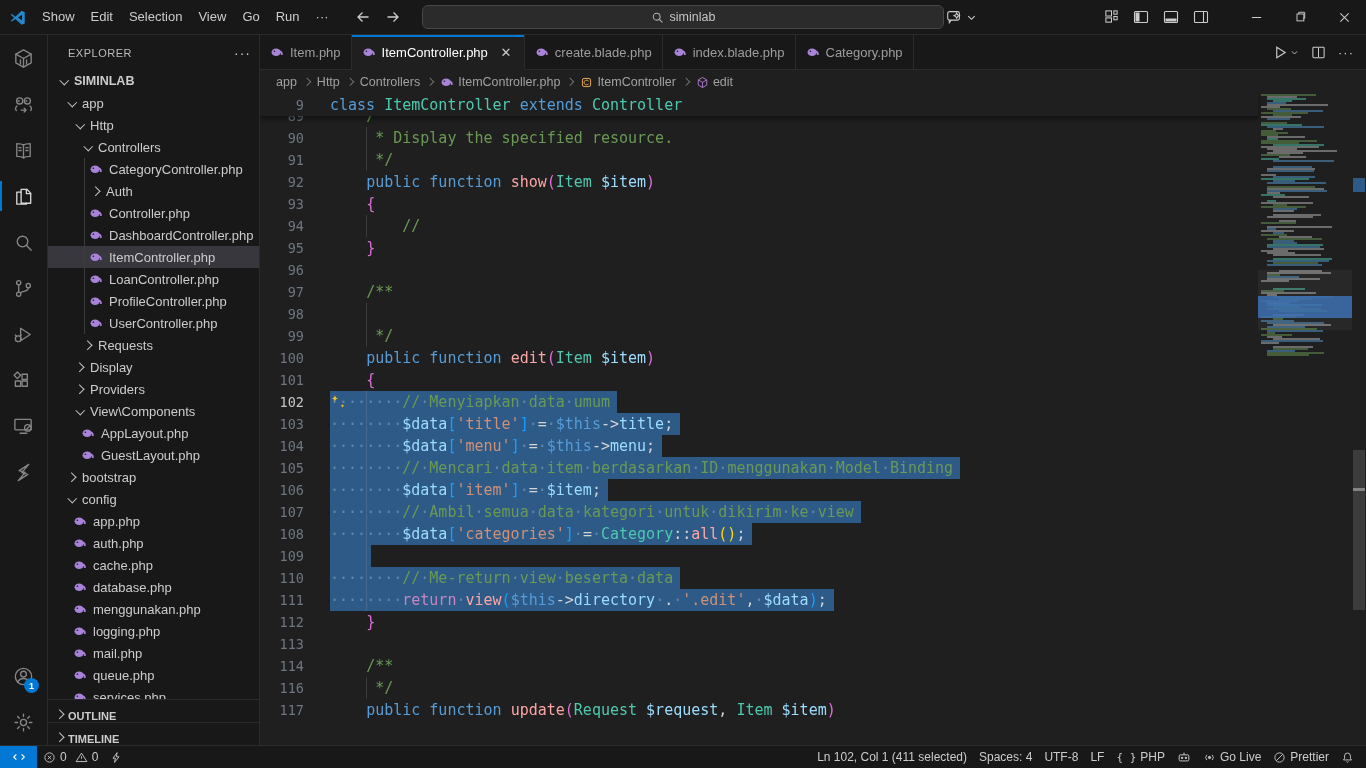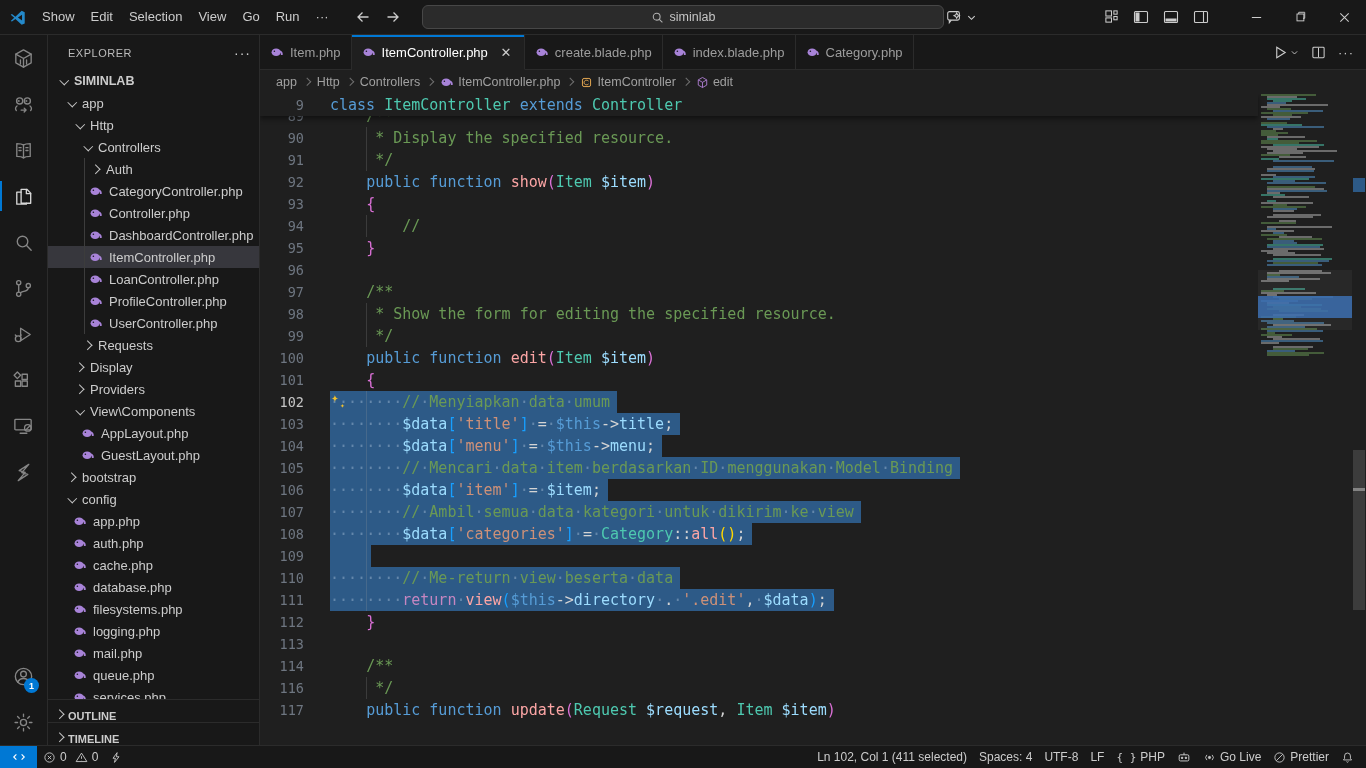--- a/index.html
+++ b/index.html
@@ -308,32 +308,32 @@
           </div>
           <div class="trow" style="padding-left:24px">
             <span class="chev down"></span>
             <span class="tlabel">Http</span>
           </div>
           <div class="trow" style="padding-left:32px">
             <span class="chev down"></span>
             <span class="tlabel">Controllers</span>
           </div>
           <div class="trow" style="padding-left:40px">
+            <span class="fico">
+              <svg width="14" height="14" viewBox="0 0 16 16">
+                <ellipse cx="7" cy="8.3" rx="5.2" ry="4.3" fill="#a883d8"></ellipse>
+                <path d="M10.8 6.2c2.2 0 3.7 1.6 3.7 3.6v1.6h-2.1V10c0-.9-.7-1.6-1.6-1.6z" fill="#a883d8"></path>
+                <circle cx="5" cy="7.2" r=".9" fill="#17171e"></circle>
+              </svg>
+            </span>
+            <span class="tlabel">CategoryController.php</span>
+          </div>
+          <div class="trow" style="padding-left:40px">
             <span class="chev right"></span>
             <span class="tlabel">Auth</span>
-          </div>
-          <div class="trow" style="padding-left:40px">
-            <span class="fico">
-              <svg width="14" height="14" viewBox="0 0 16 16">
-                <ellipse cx="7" cy="8.3" rx="5.2" ry="4.3" fill="#a883d8"></ellipse>
-                <path d="M10.8 6.2c2.2 0 3.7 1.6 3.7 3.6v1.6h-2.1V10c0-.9-.7-1.6-1.6-1.6z" fill="#a883d8"></path>
-                <circle cx="5" cy="7.2" r=".9" fill="#17171e"></circle>
-              </svg>
-            </span>
-            <span class="tlabel">CategoryController.php</span>
           </div>
           <div class="trow" style="padding-left:40px">
             <span class="fico">
               <svg width="14" height="14" viewBox="0 0 16 16">
                 <ellipse cx="7" cy="8.3" rx="5.2" ry="4.3" fill="#a883d8"></ellipse>
                 <path d="M10.8 6.2c2.2 0 3.7 1.6 3.7 3.6v1.6h-2.1V10c0-.9-.7-1.6-1.6-1.6z" fill="#a883d8"></path>
                 <circle cx="5" cy="7.2" r=".9" fill="#17171e"></circle>
               </svg>
             </span>
             <span class="tlabel">Controller.php</span>
@@ -473,21 +473,21 @@
             <span class="tlabel">database.php</span>
           </div>
           <div class="trow" style="padding-left:24px">
             <span class="fico">
               <svg width="14" height="14" viewBox="0 0 16 16">
                 <ellipse cx="7" cy="8.3" rx="5.2" ry="4.3" fill="#a883d8"></ellipse>
                 <path d="M10.8 6.2c2.2 0 3.7 1.6 3.7 3.6v1.6h-2.1V10c0-.9-.7-1.6-1.6-1.6z" fill="#a883d8"></path>
                 <circle cx="5" cy="7.2" r=".9" fill="#17171e"></circle>
               </svg>
             </span>
-            <span class="tlabel">filesystems.php</span>
+            <span class="tlabel">menggunakan.php</span>
           </div>
           <div class="trow" style="padding-left:24px">
             <span class="fico">
               <svg width="14" height="14" viewBox="0 0 16 16">
                 <ellipse cx="7" cy="8.3" rx="5.2" ry="4.3" fill="#a883d8"></ellipse>
                 <path d="M10.8 6.2c2.2 0 3.7 1.6 3.7 3.6v1.6h-2.1V10c0-.9-.7-1.6-1.6-1.6z" fill="#a883d8"></path>
                 <circle cx="5" cy="7.2" r=".9" fill="#17171e"></circle>
               </svg>
             </span>
             <span class="tlabel">logging.php</span>
@@ -681,21 +681,21 @@
     <span class="ln">96</span>
     <span class="ctext"></span>
             </div>
             <div class="cline">
     <span class="ln">97</span>
     <span class="ctext"><span class="tk-w">    </span><span class="tk-c">/**</span></span>
             </div>
             <div class="cline">
               <span class="guide"></span>
     <span class="ln">98</span>
-    <span class="ctext"><span class="tk-w">    </span><span class="tk-c"> * Show the form for editing the specified resource.</span></span>
+    <span class="ctext"><span class="tk-w">    </span></span>
             </div>
             <div class="cline">
               <span class="guide"></span>
     <span class="ln">99</span>
     <span class="ctext"><span class="tk-w">    </span><span class="tk-c"> */</span></span>
             </div>
             <div class="cline">
     <span class="ln">100</span>
     <span class="ctext"><span class="tk-w">    </span><span class="tk-k">public</span><span class="tk-o"> </span><span class="tk-k">function</span><span class="tk-o"> </span><span class="tk-fn">edit</span><span class="tk-p2">(</span><span class="tk-cls">Item</span><span class="tk-o"> </span><span class="tk-v">$item</span><span class="tk-p2">)</span></span>
             </div>

